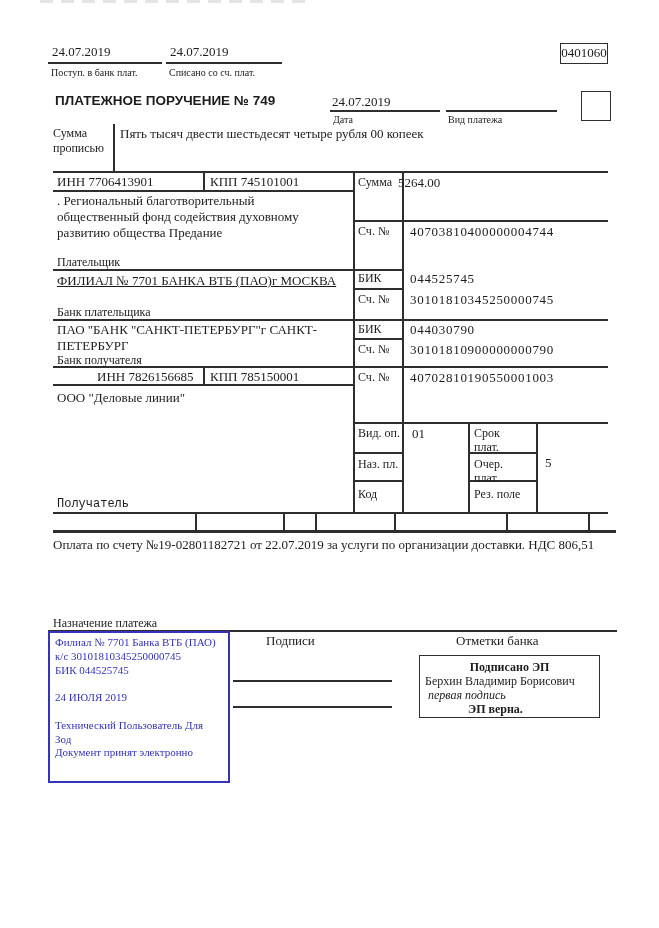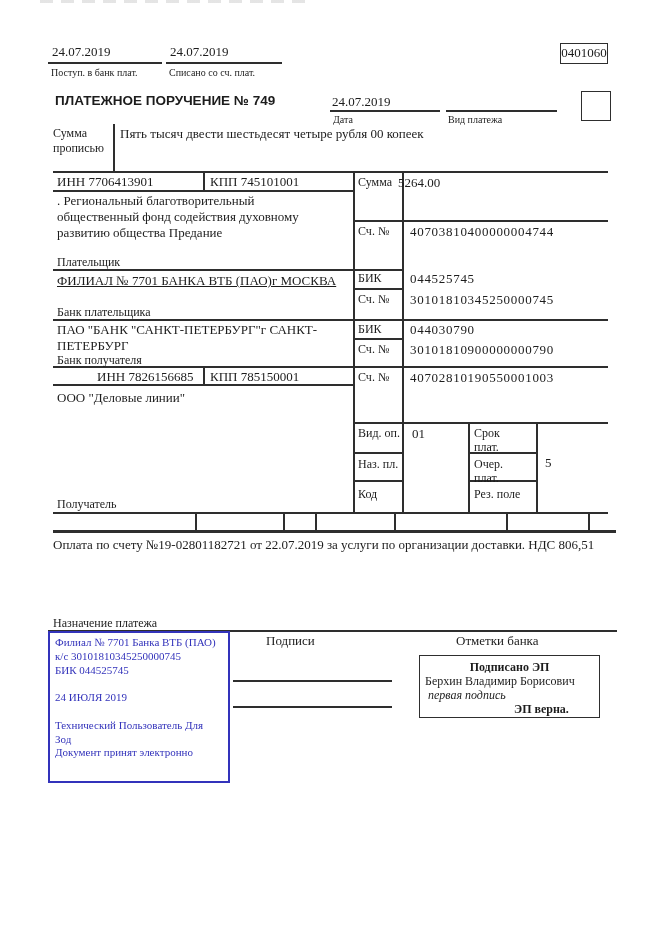--- a/index.html
+++ b/index.html
@@ -93,21 +93,21 @@
   <div class="abs f13" style="left:57px;top:273px;text-decoration:underline;">ФИЛИАЛ № 7701 БАНКА ВТБ (ПАО)г МОСКВА</div>
   <div class="abs f12" style="left:57px;top:305px;">Банк плательщика</div>
 
   <div class="abs f13" style="left:57px;top:322px;">ПАО "БАНК "САНКТ-ПЕТЕРБУРГ"г САНКТ-</div>
   <div class="abs f13" style="left:57px;top:338px;">ПЕТЕРБУРГ</div>
   <div class="abs f12" style="left:57px;top:353px;">Банк получателя</div>
 
   <div class="abs f13" style="left:57px;top:369px;margin-left:40px;">ИНН 7826156685</div>
   <div class="abs f13" style="left:210px;top:369px;">КПП 785150001</div>
   <div class="abs f13" style="left:57px;top:390px;">ООО "Деловые линии"</div>
-  <div class="abs f12" style="left:57px;top:497px;">Получатель</div>
+  <div class="abs f12" style="left:57px;top:497px;font-family:Liberation Mono, monospace;">Получатель</div>
 
   <div class="abs f12" style="left:358px;top:175px;">Сумма</div>
   <div class="abs f13" style="left:398px;top:175px;">5264.00</div>
 
   <div class="abs f12" style="left:358px;top:224px;">Сч. №</div>
   <div class="abs f13 num" style="left:410px;top:224px;">40703810400000004744</div>
 
   <div class="abs f12" style="left:358px;top:271px;">БИК</div>
   <div class="abs f13 num" style="left:410px;top:271px;">044525745</div>
   <div class="abs f12" style="left:358px;top:292px;">Сч. №</div>
@@ -150,16 +150,16 @@
   <div class="abs f13" style="left:266px;top:633px;">Подписи</div>
   <div class="hl" style="left:233px;top:680px;width:159px;height:1.5px;"></div>
   <div class="hl" style="left:233px;top:706px;width:159px;height:1.5px;"></div>
 
   <div class="abs f13" style="left:456px;top:633px;">Отметки банка</div>
 
   <div class="box" style="left:419px;top:655px;width:181px;height:63px;">
     <div class="f12 b ctr" style="margin-top:4px;">Подписано ЭП</div>
     <div class="f12" style="margin-left:5px;">Берхин Владимир Борисович</div>
     <div class="f12 i" style="margin-left:8px;">первая подпись</div>
-    <div class="f12 b" style="margin-left:94px;">ЭП верна.</div>
+    <div class="f12 b" style="margin-left:48px;">ЭП верна.</div>
   </div>
 
 </div>
 
 </body></html>

